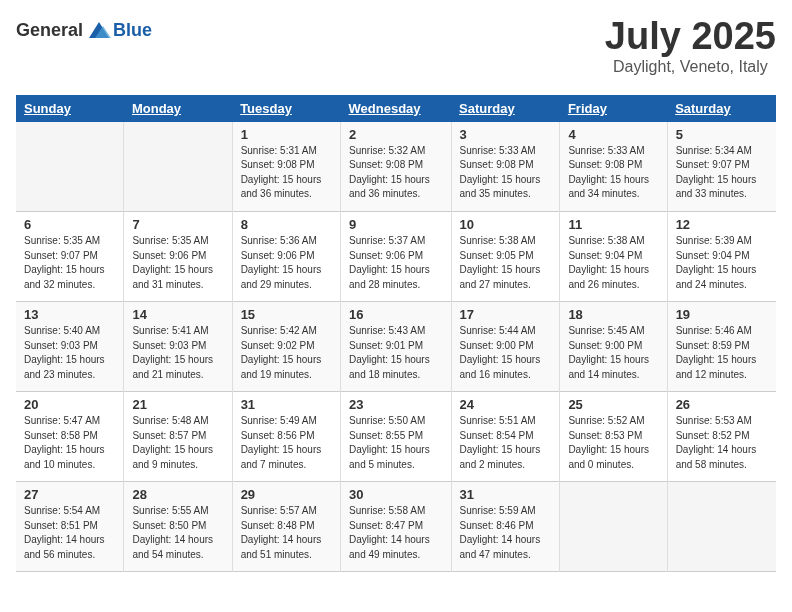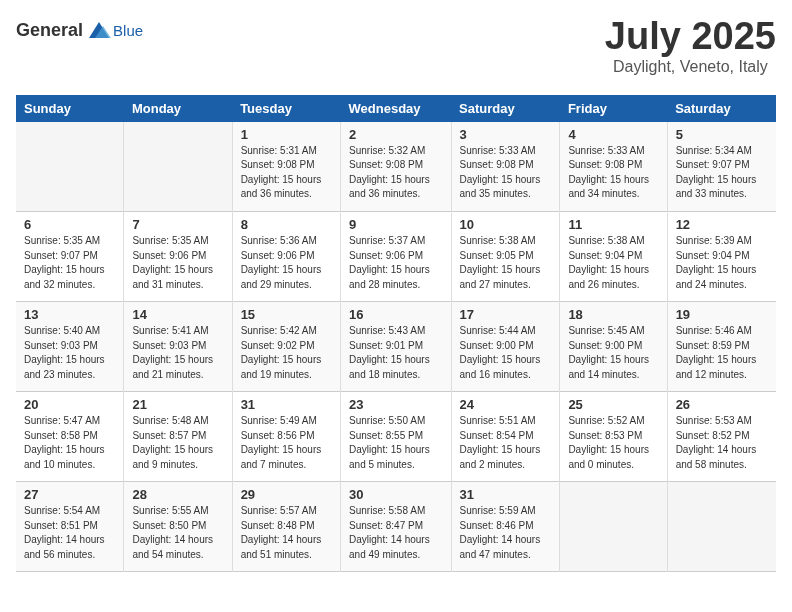--- a/index.html
+++ b/index.html
@@ -19,22 +19,22 @@
     .logo {
       display: flex;
       align-items: center;
     }
     .logo-text-general {
       font-size: 18px;
       font-weight: bold;
       color: #333;
     }
     .logo-text-blue {
-      font-size: 15px;
-      font-weight: normal;
+      font-size: 18px;
+      font-weight: bold;
       color: #1a5fa8;
     }
     .logo-icon {
       width: 28px;
       height: 28px;
       margin-left: 2px;
     }
     .title-area {
       text-align: center;
     }
@@ -53,20 +53,21 @@
       border-collapse: collapse;
       margin-top: 8px;
     }
     thead tr th {
       background-color: #1a5fa8;
       color: #fff;
       text-align: left;
       padding: 6px 8px;
       font-size: 13px;
       font-weight: bold;
+      text-decoration: underline;
     }
     tbody tr {
       border-bottom: 1px solid #ccc;
     }
     tbody tr:nth-child(odd) {
       background-color: #f9f9f9;
     }
     tbody tr:nth-child(even) {
       background-color: #fff;
     }

